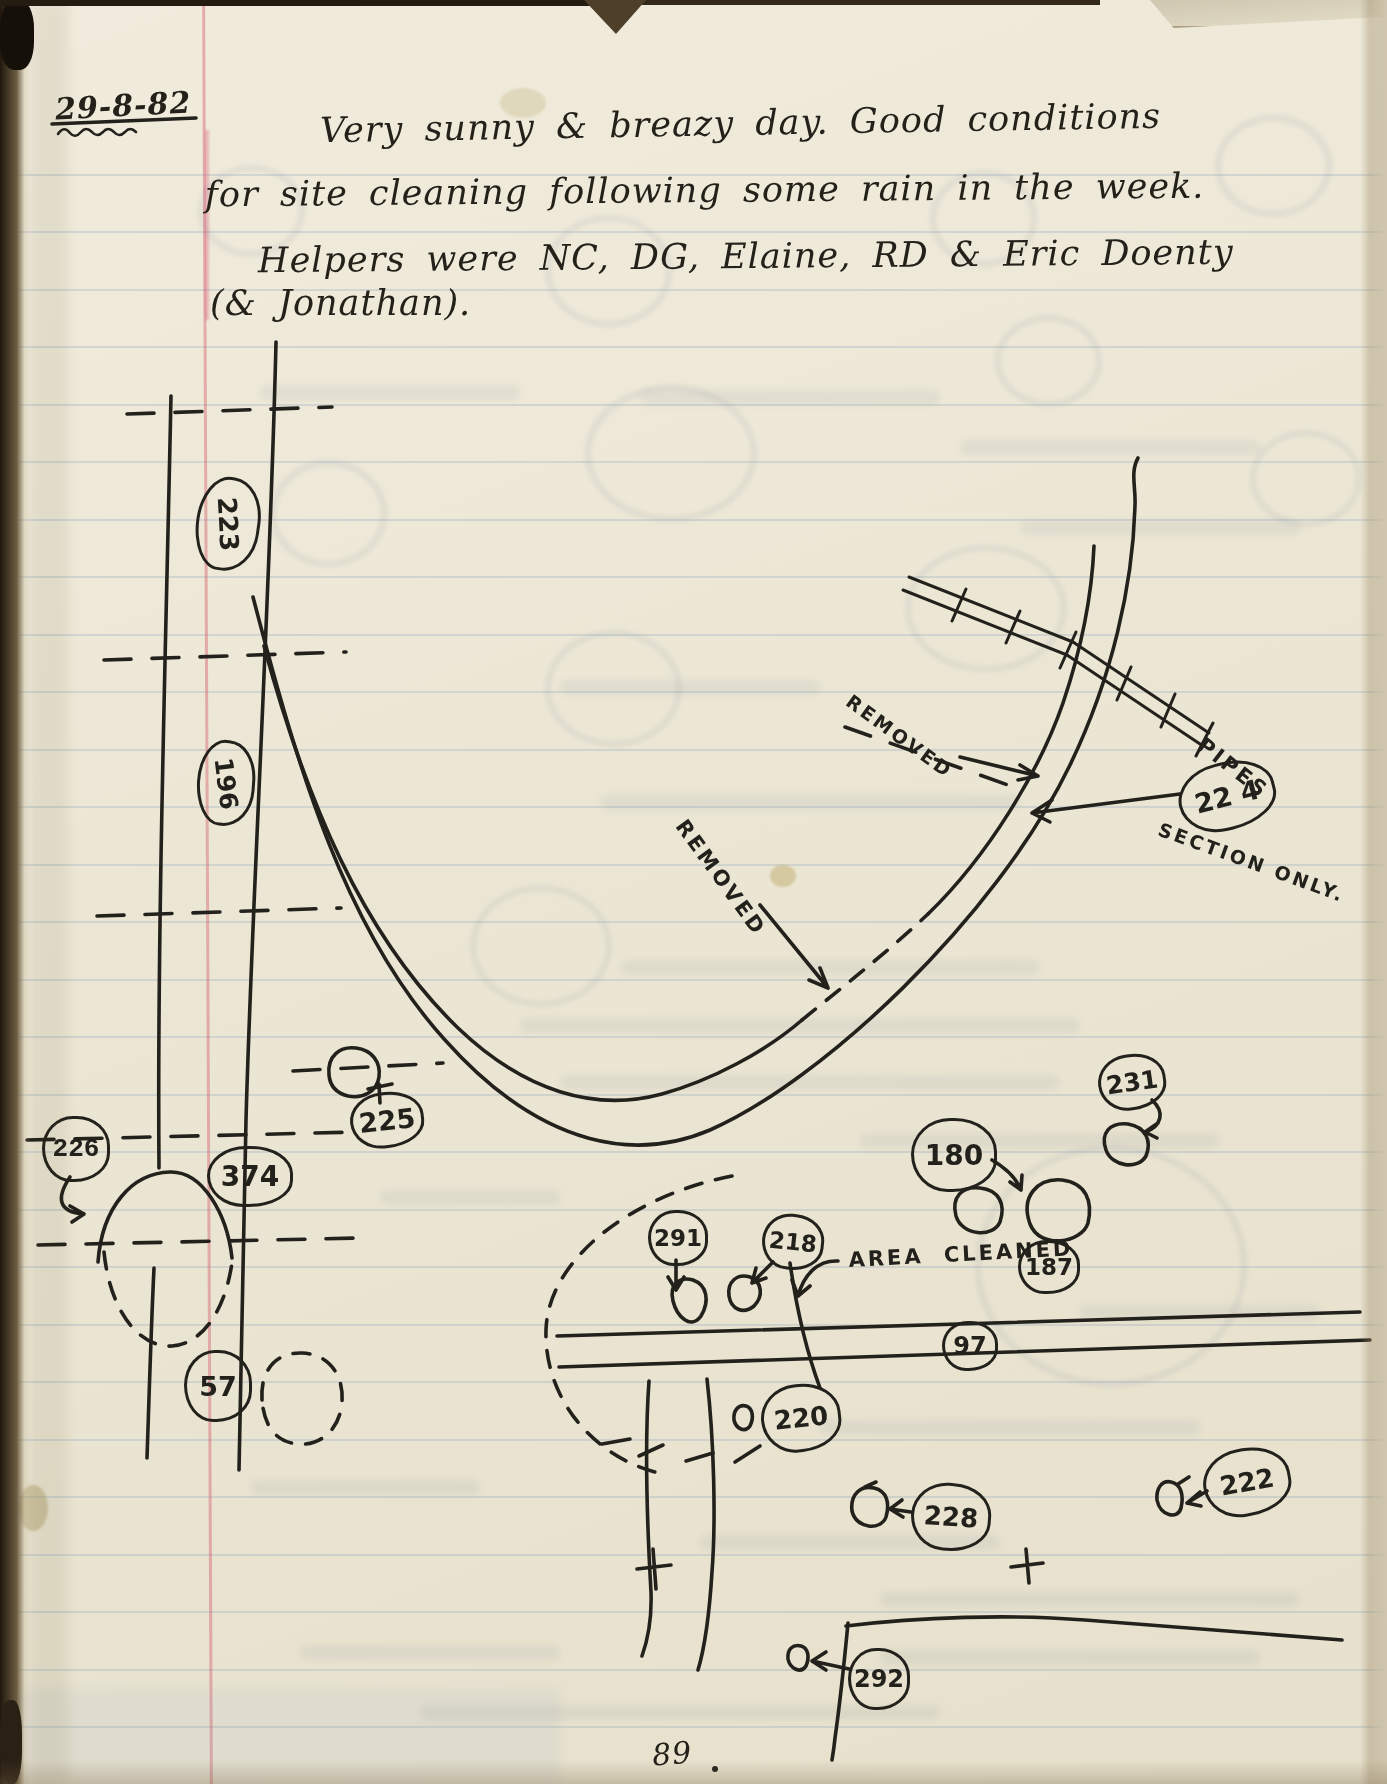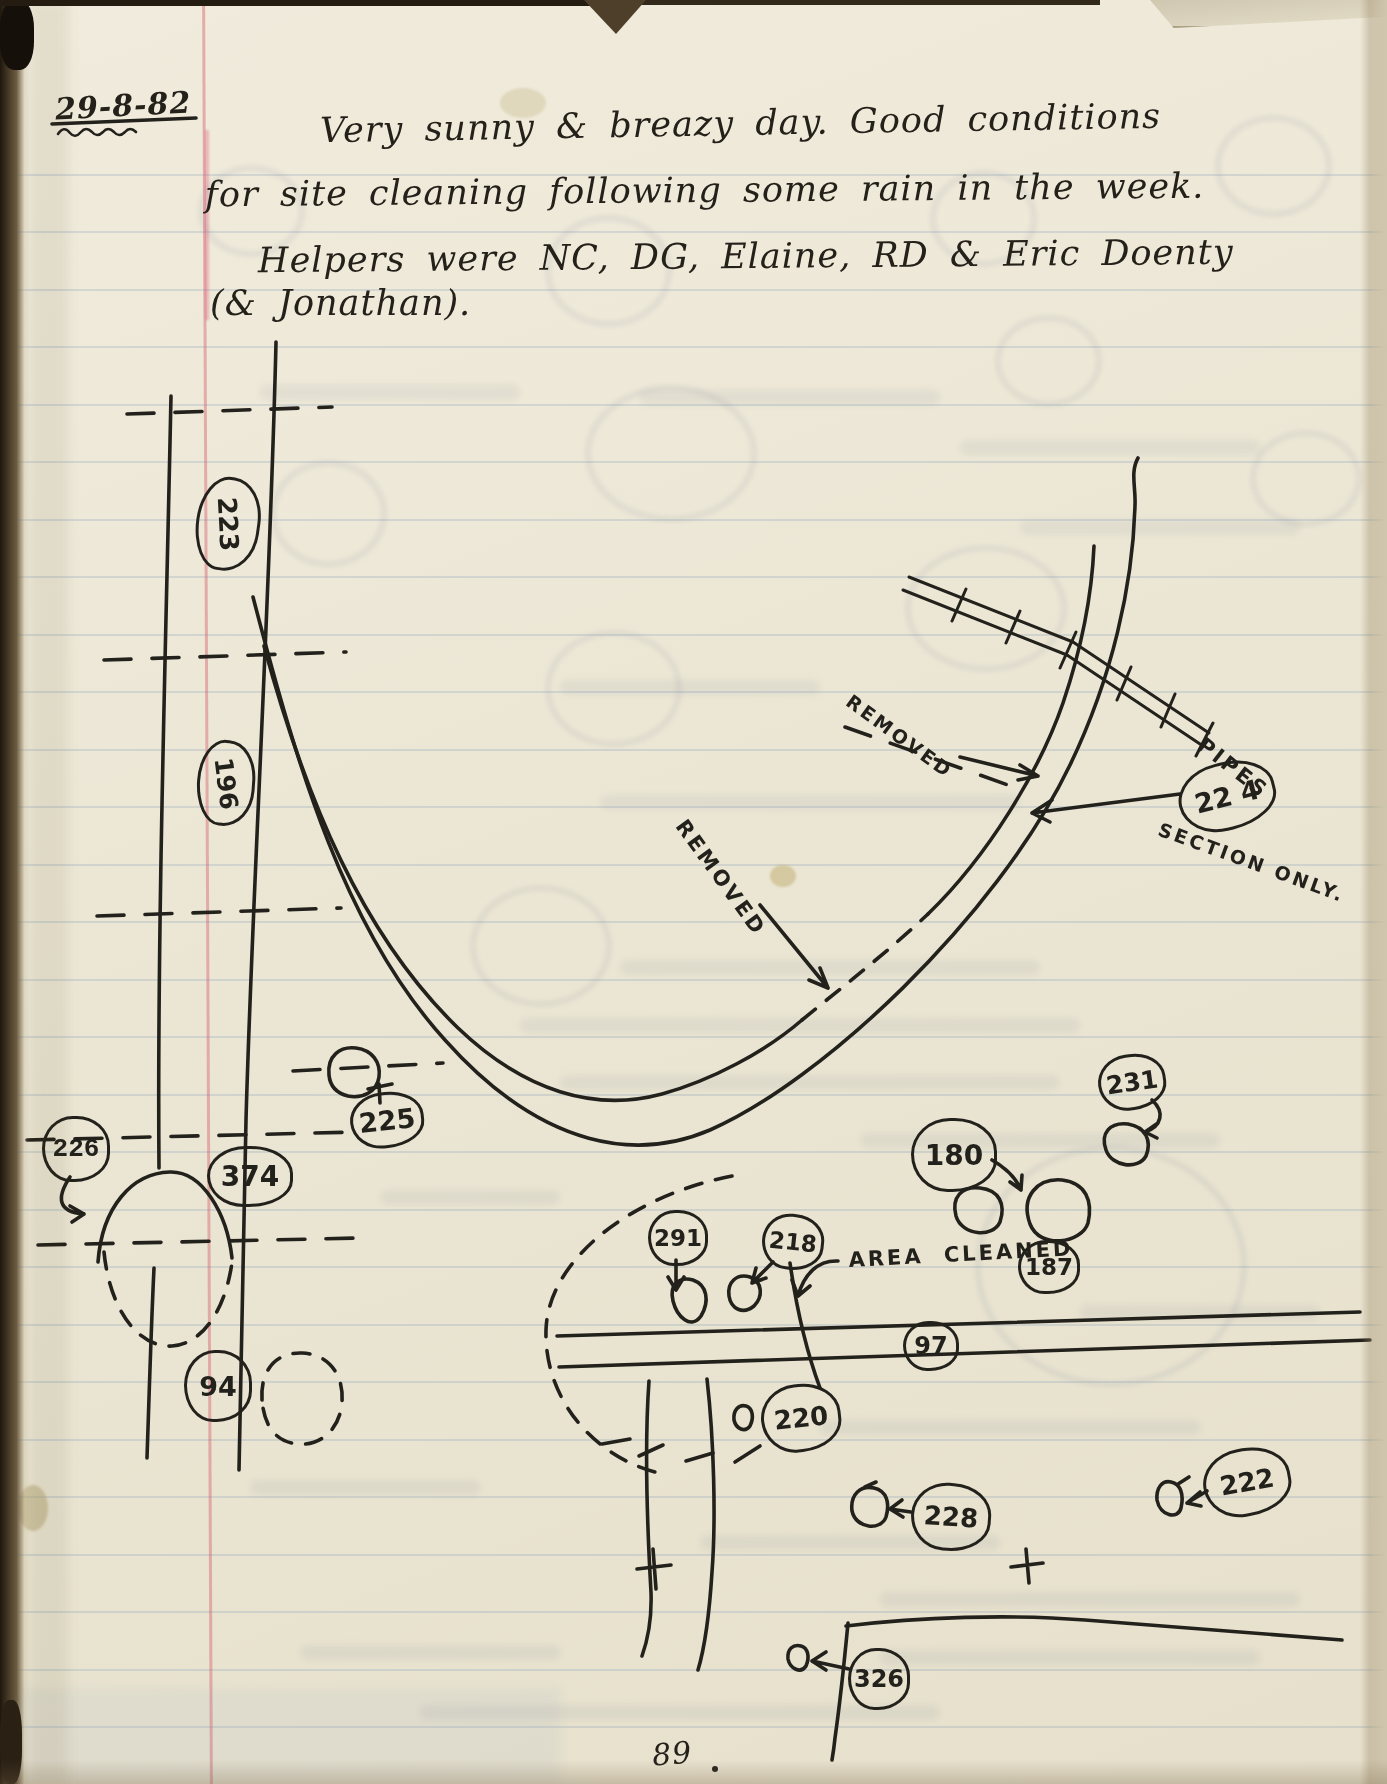--- a/index.html
+++ b/index.html
@@ -207,54 +207,54 @@
   <div class="lbl" style="left:350px;top:1092px;width:68px;height:50px;font-size:27px;transform:rotate(-6deg);">
       <span>225</span>
     </div>
   <div class="lbl" style="left:42px;top:1116px;width:62px;height:60px;font-size:26px;font-family:Liberation Mono, monospace;">
       <span>226</span>
     </div>
   <div class="lbl" style="left:207px;top:1146px;width:80px;height:55px;font-size:28px;">
       <span>374</span>
     </div>
   <div class="lbl" style="left:184px;top:1350px;width:62px;height:66px;font-size:27px;">
-      <span>94</span>
+      <span>57</span>
     </div>
   <div class="lbl" style="left:1178px;top:762px;width:92px;height:62px;font-size:27px;transform:rotate(-14deg);">
       <span>22 4</span>
     </div>
   <div class="lbl" style="left:1098px;top:1054px;width:62px;height:50px;font-size:25px;transform:rotate(-8deg);">
       <span>231</span>
     </div>
   <div class="lbl" style="left:911px;top:1118px;width:80px;height:68px;font-size:28px;">
       <span>180</span>
     </div>
   <div class="lbl" style="left:648px;top:1210px;width:54px;height:50px;font-size:23px;">
       <span>291</span>
     </div>
   <div class="lbl" style="left:762px;top:1214px;width:56px;height:50px;font-size:23px;transform:rotate(6deg);">
       <span>218</span>
     </div>
   <div class="lbl" style="left:1018px;top:1240px;width:56px;height:48px;font-size:23px;">
       <span>187</span>
     </div>
-  <div class="lbl" style="left:903px;top:1321px;width:50px;height:44px;font-size:24px;">
+  <div class="lbl" style="left:942px;top:1321px;width:50px;height:44px;font-size:24px;">
       <span>97</span>
     </div>
   <div class="lbl" style="left:761px;top:1384px;width:74px;height:62px;font-size:26px;transform:rotate(-6deg);">
       <span>220</span>
     </div>
   <div class="lbl" style="left:911px;top:1483px;width:74px;height:62px;font-size:26px;transform:rotate(4deg);">
       <span>228</span>
     </div>
   <div class="lbl" style="left:1203px;top:1448px;width:82px;height:62px;font-size:26px;transform:rotate(-10deg);">
       <span>222</span>
     </div>
   <div class="lbl" style="left:848px;top:1648px;width:56px;height:56px;font-size:24px;">
-      <span>326</span>
+      <span>292</span>
     </div>
 
   <div class="gutter"></div>
   <div class="gutter-shadow"></div>
   <div class="blob" style="left:0;top:0;width:34px;height:70px;"></div>
   <div class="blob" style="left:0;top:1700px;width:22px;height:84px;background:#2a2014;"></div>
   <div class="edge-top1"></div>
   <div class="edge-top2"></div>
   <div class="notch"></div>
   <div class="fold-tr"></div>

